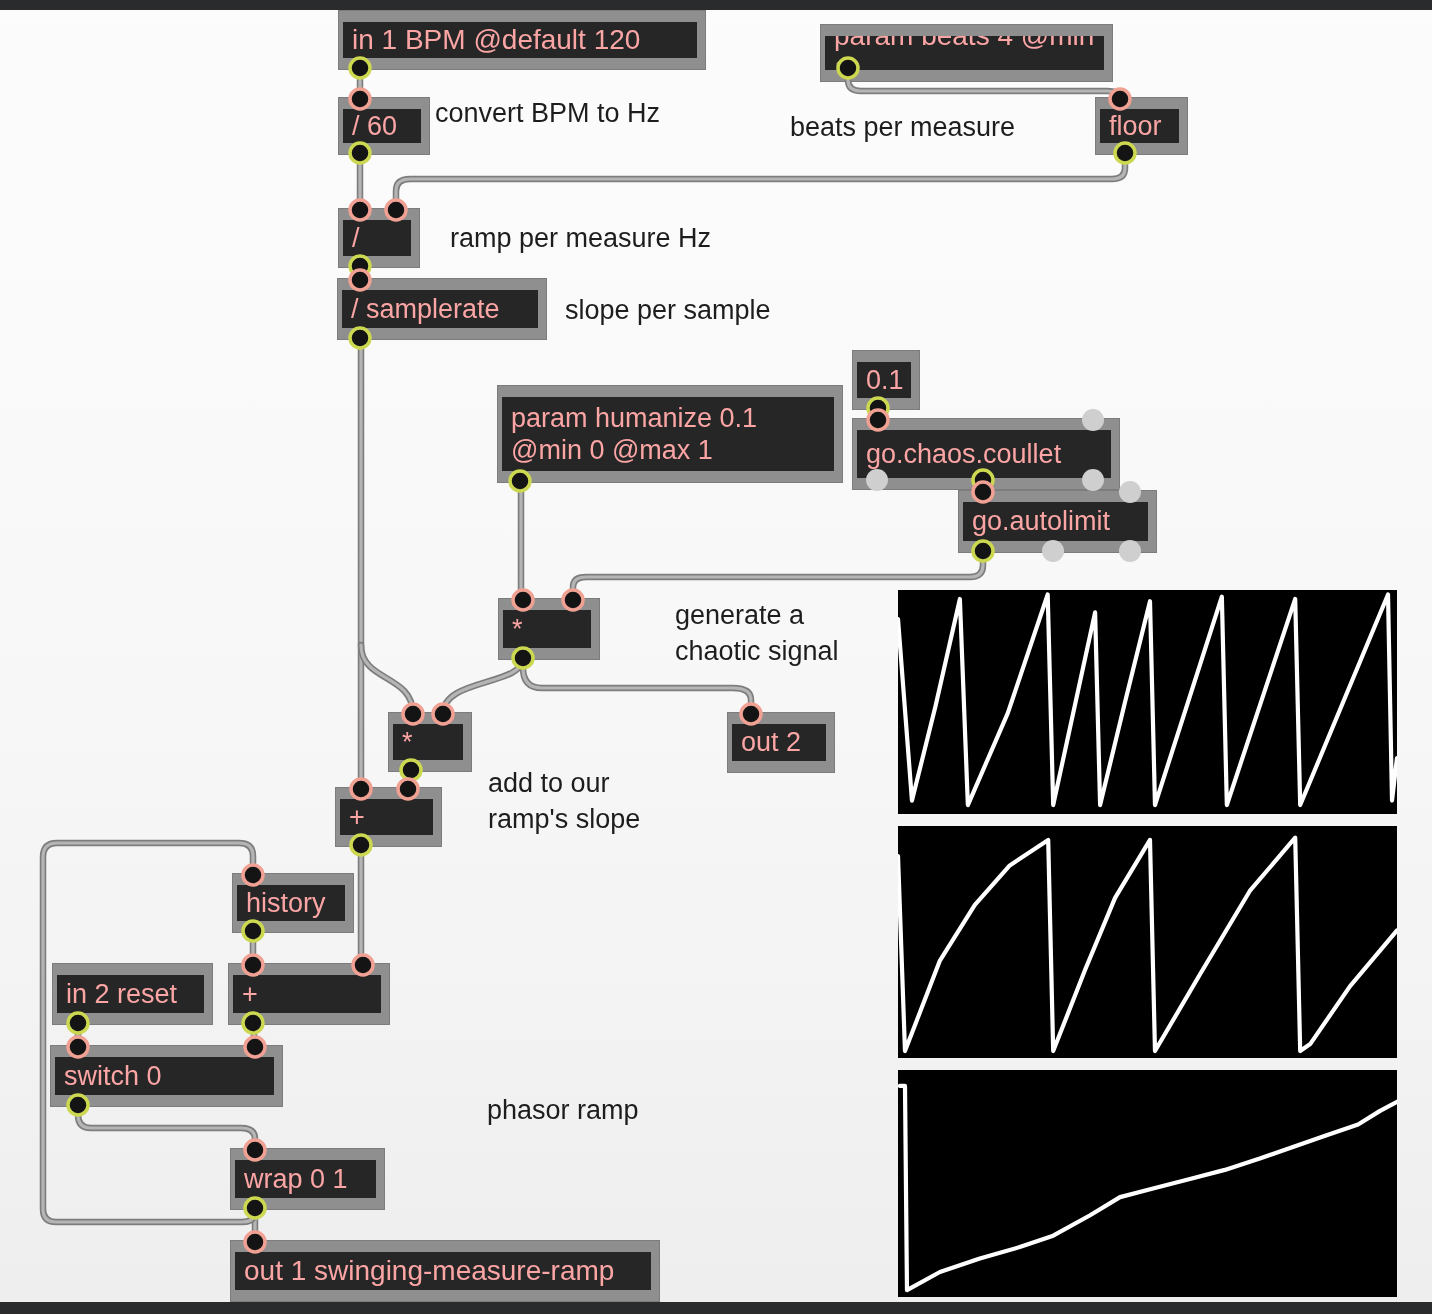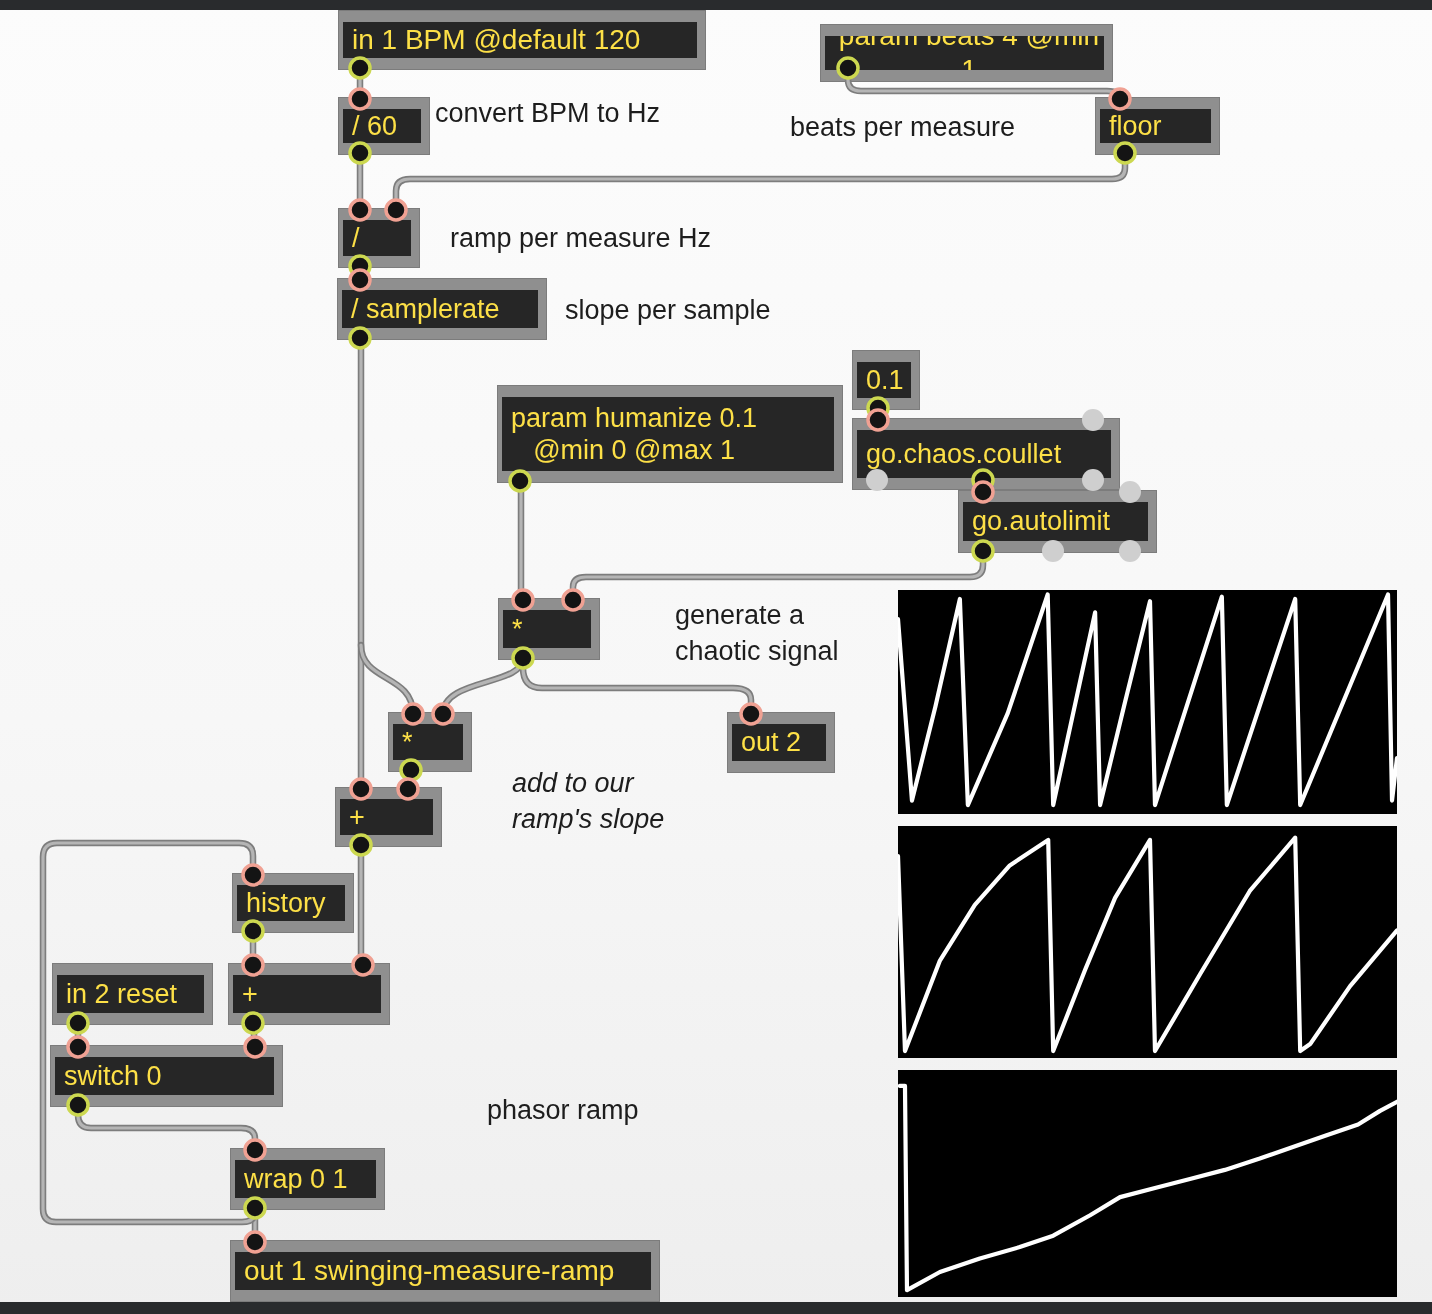--- a/index.html
+++ b/index.html
@@ -6,22 +6,22 @@
   body{font-family:"Liberation Sans", sans-serif;}
   #stage{position:relative;width:1432px;height:1314px;overflow:hidden;
          background:linear-gradient(180deg,#fcfcfc 0%,#f7f7f7 55%,#eeeeee 100%);}
   .frame-strip{position:absolute;background:#292b2d;}
   .frame-top{left:0;top:0;width:1432px;height:10px;}
   .frame-bottom{left:0;top:1302px;width:1432px;height:12px;}
 
   
   .obox{position:absolute;background:#8f8f8f;box-shadow:inset 0 0 0 1px #7c7c7c;}
   .obox-core{position:absolute;left:5px;right:9px;top:12px;bottom:12px;background:#262626;
-             display:flex;align-items:center;padding-left:9px;color:#fde047;font-size:27px;
-             white-space:pre-line;line-height:1.2;overflow:hidden;text-align:center;}
+             display:flex;align-items:center;padding-left:9px;color:#fca5a5;font-size:27px;
+             white-space:pre-line;line-height:1.2;overflow:hidden;}
   .obox.io .obox-core{font-size:28px;}
 
   
   .comment{position:absolute;color:#1d1d1d;font-size:27px;line-height:1.32;white-space:pre-line;}
 
   
   .scope{position:absolute;background:#000;}
   .scope svg{width:100%;height:100%;display:block;}
   .scope polyline{fill:none;stroke:#ffffff;stroke-width:4.2;stroke-linejoin:round;
                   stroke-linecap:round;vector-effect:non-scaling-stroke;}
@@ -41,21 +41,21 @@
 
   <div class="frame-strip frame-top"></div>
   <div class="frame-strip frame-bottom"></div>
 
   <div class="comment" style="left:435px;top:96px;">convert BPM to Hz</div>
   <div class="comment" style="left:790px;top:110px;">beats per measure</div>
   <div class="comment" style="left:450px;top:221px;">ramp per measure Hz</div>
   <div class="comment" style="left:565px;top:293px;">slope per sample</div>
   <div class="comment" style="left:675px;top:598px;">generate a
 chaotic signal</div>
-  <div class="comment" style="left:512px;top:766px;font-style:italic;">add to our
+  <div class="comment" style="left:488px;top:766px;">add to our
 ramp's slope</div>
   <div class="comment" style="left:487px;top:1093px;">phasor ramp</div>
 
   <div class="scope" style="left:898px;top:590px;width:499px;height:224px;">
     <svg viewBox="0 0 1 1" preserveAspectRatio="none">
         <polyline points="0,0.13 0.028,0.94 0.075,0.52 0.124,0.04 0.14,0.96 0.22,0.55 0.3,0.02 0.311,0.96 0.395,0.1 0.405,0.96 0.455,0.5 0.505,0.05 0.515,0.96 0.649,0.03 0.659,0.96 0.796,0.04 0.806,0.96 0.982,0.02 0.99,0.94 1,0.75"></polyline>
       </svg>
   </div>
   <div class="scope" style="left:898px;top:826px;width:499px;height:232px;">
     <svg viewBox="0 0 1 1" preserveAspectRatio="none">
@@ -70,21 +70,21 @@
 
   <div class="obox io" style="left:338px;top:10px;width:368px;height:60px;">
     <div class="obox-core"><span>in 1 BPM @default 120</span></div>
     </div>
   <div class="obox io" style="left:820px;top:24px;width:293px;height:58px;">
     <div class="obox-core"><span>param beats 4 @min 1</span></div>
     </div>
   <div class="obox" style="left:338px;top:97px;width:80px;height:58px;padding-left:12px;">
     <div class="obox-core"><span>/ 60</span></div>
     </div>
-  <div class="obox" style="left:1095px;top:97px;width:93px;height:58px;padding-left:32px;">
+  <div class="obox" style="left:1095px;top:97px;width:93px;height:58px;">
     <div class="obox-core"><span>floor</span></div>
     </div>
   <div class="obox" style="left:338px;top:208px;width:82px;height:60px;">
     <div class="obox-core"><span>/</span></div>
     </div>
   <div class="obox" style="left:337px;top:278px;width:210px;height:62px;">
     <div class="obox-core"><span>/ samplerate</span></div>
     </div>
   <div class="obox" style="left:852px;top:350px;width:68px;height:60px;">
     <div class="obox-core"><span>0.1</span></div>

